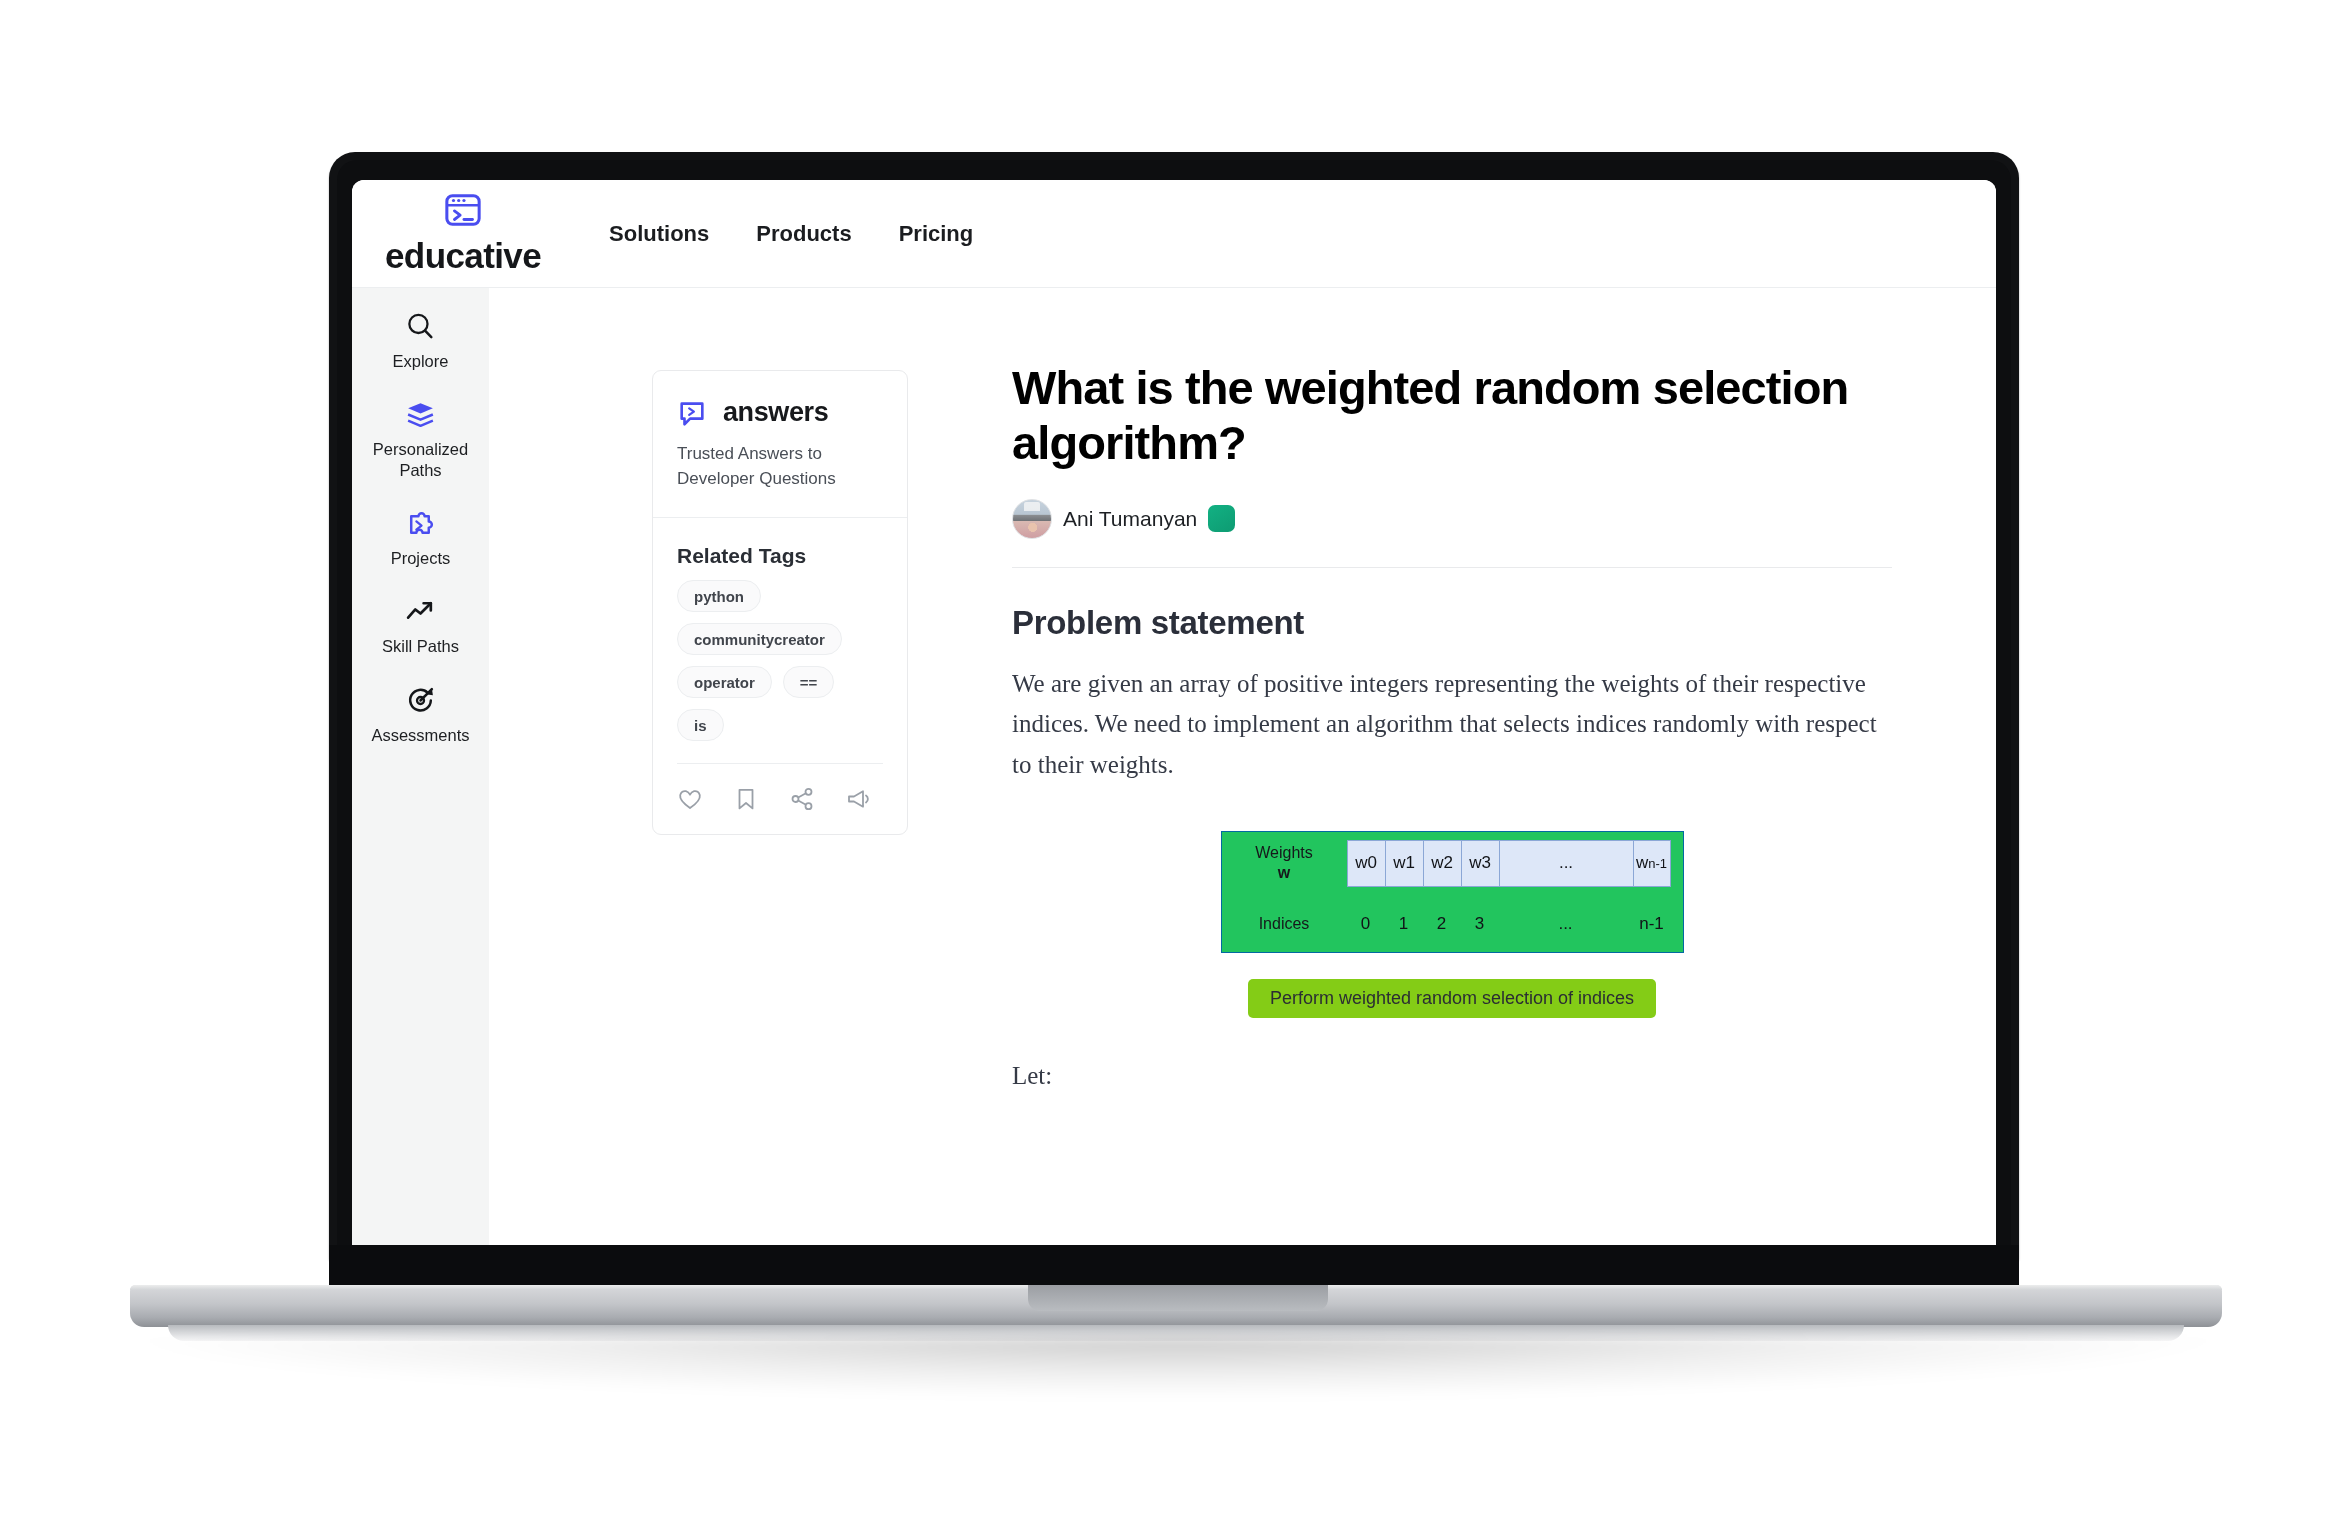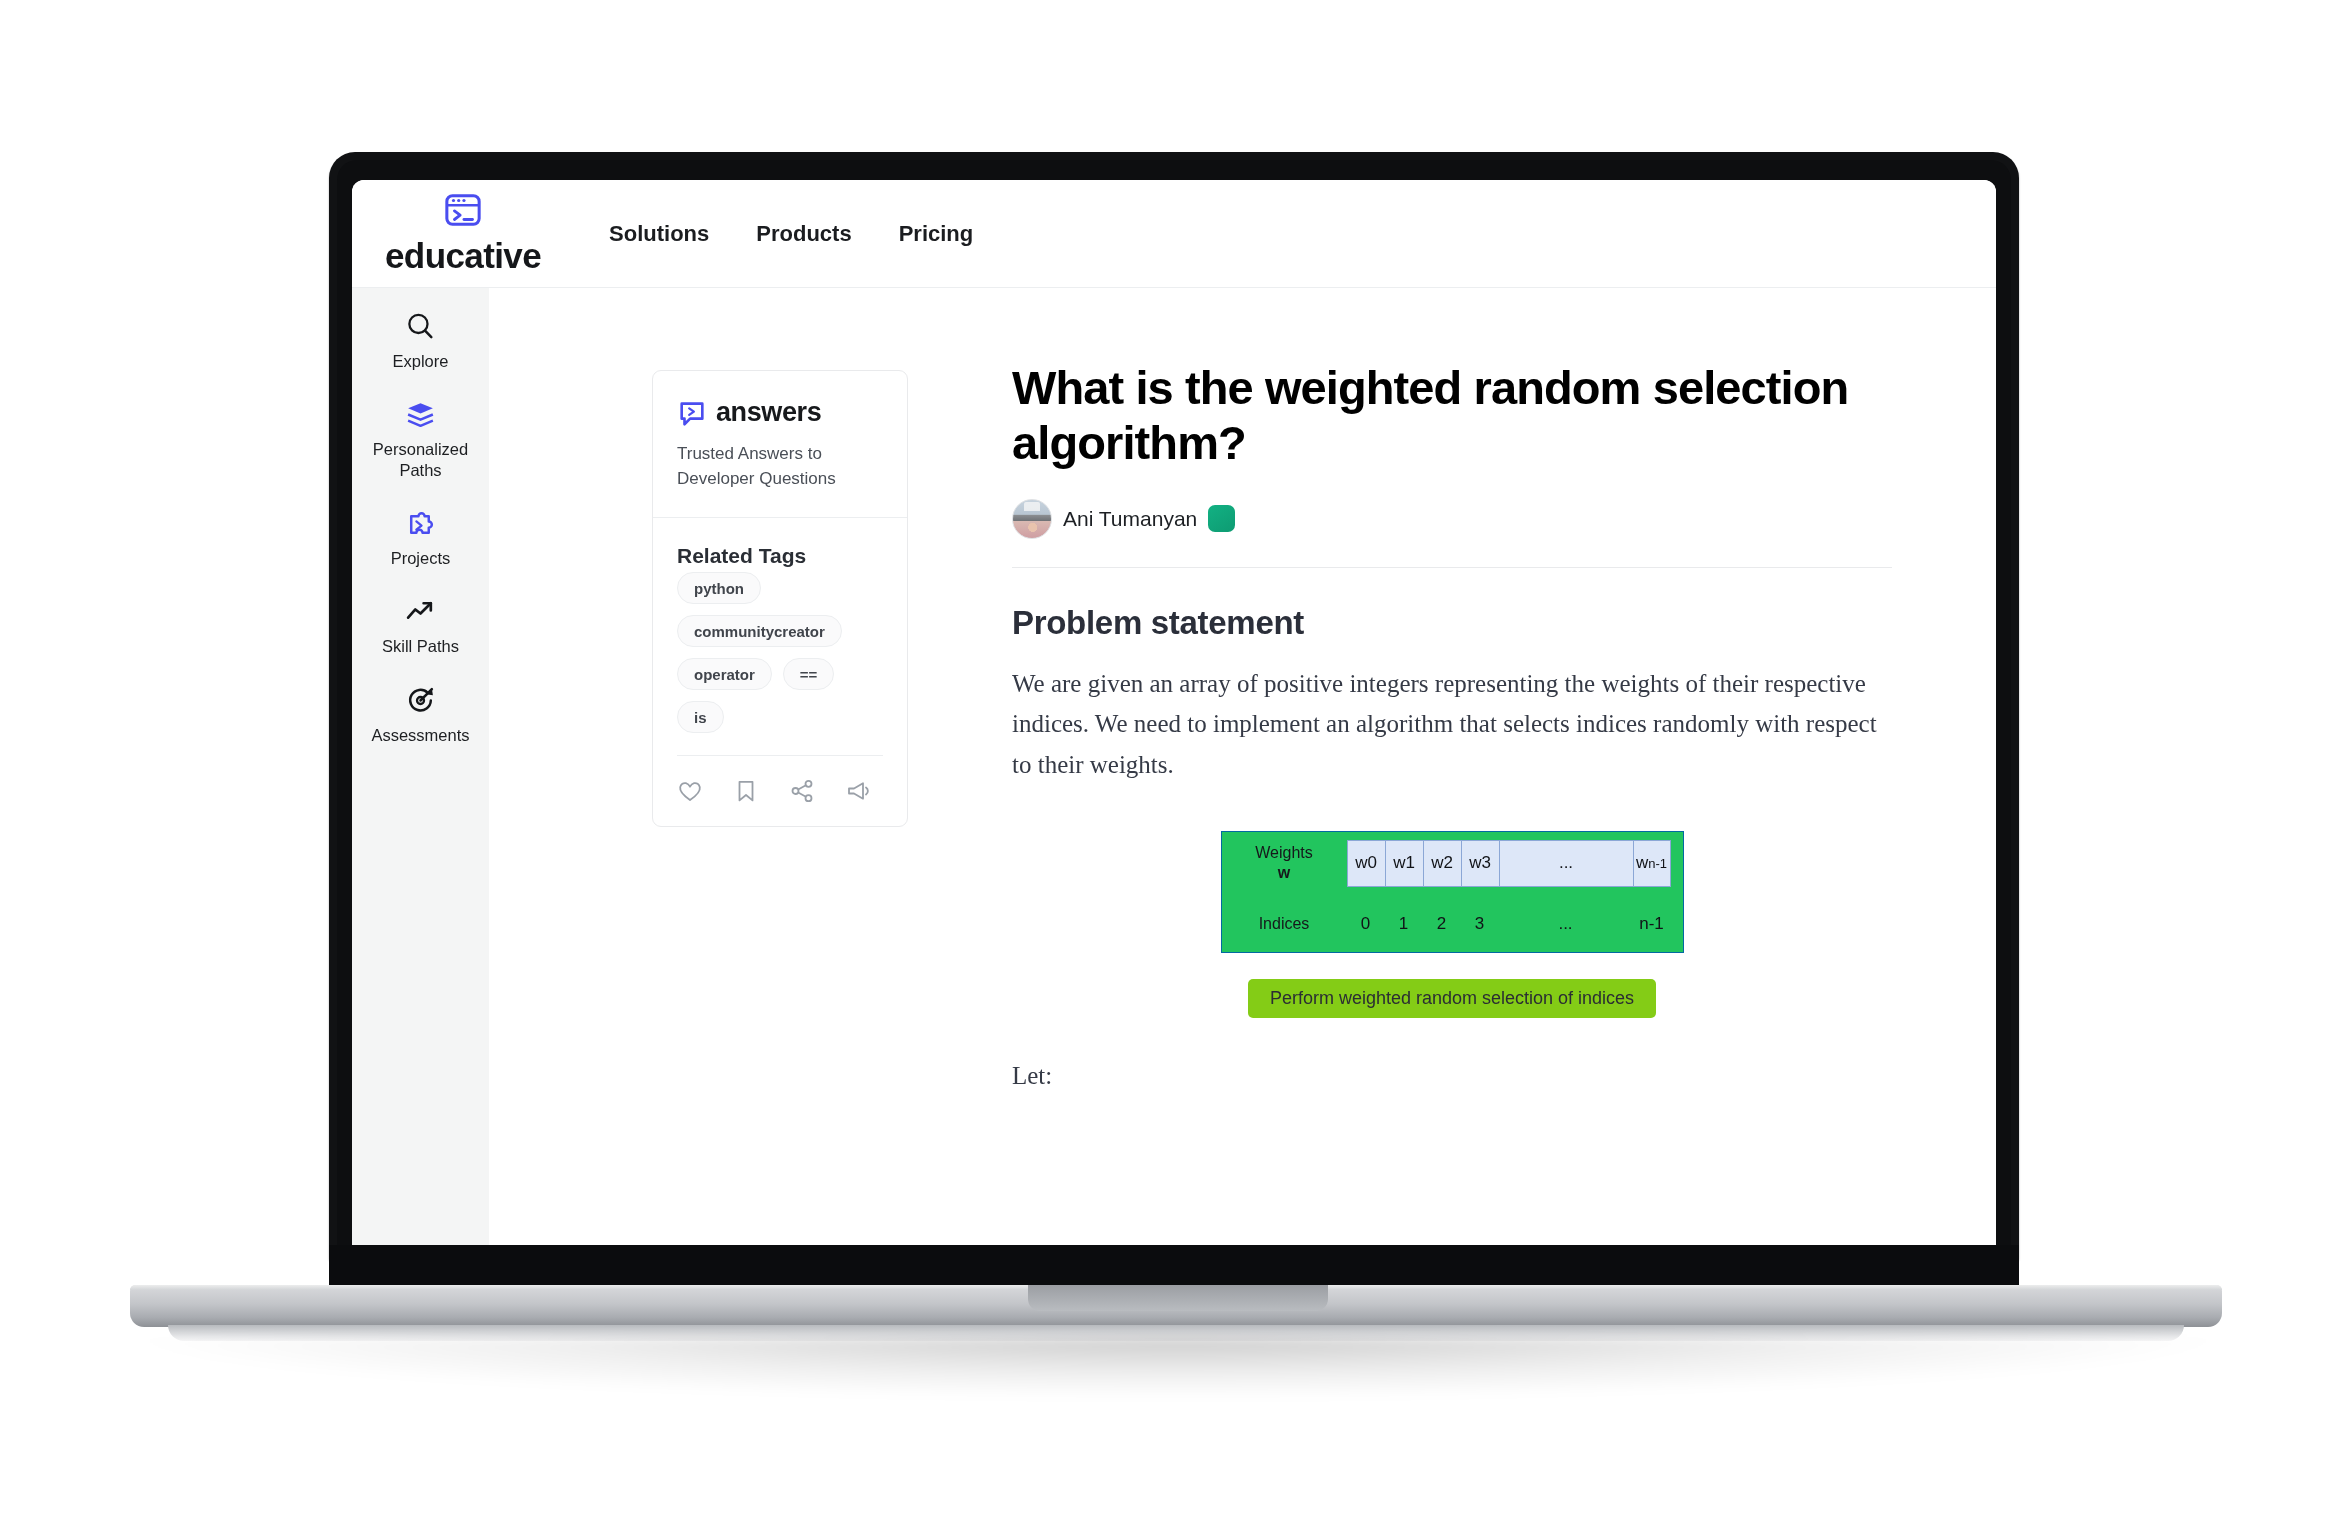--- a/index.html
+++ b/index.html
@@ -120,30 +120,30 @@
 
   
   .answers-card {
     position: absolute; left: 300px; top: 190px;
     width: 256px;
     background: #fff;
     border: 1px solid #e9eaec;
     border-radius: 9px;
   }
   .card-top { padding: 26px 24px 26px 24px; border-bottom: 1px solid #eceef0; }
-  .answers-logo { display: flex; align-items: center; gap: 9px; }
+  .answers-logo { display: flex; align-items: center; gap: 16px; }
   .answers-mark { width: 30px; height: 30px; display: block; }
   .answers-word { font-size: 27px; font-weight: 700; color: #17191c; letter-spacing: -0.4px; }
   .card-sub {
     margin-top: 14px;
     font-size: 17px; color: #4a4f57; line-height: 1.45;
   }
   .card-body { padding: 26px 24px 22px 24px; }
   .tags-title { font-size: 21px; font-weight: 700; color: #2a2e35; }
-  .tag-rows { margin-top: 4px; }
+  .tag-rows { margin-top: 12px; }
   .tag-row { display: flex; gap: 11px; margin-bottom: 11px; }
   .tag {
     display: inline-flex; align-items: center; justify-content: center;
     padding: 0 16px; height: 32px;
     border: 1px solid #eceef0; border-radius: 18px;
     background: #fafafb;
     font-size: 15px; font-weight: 600; color: #41454c;
     white-space: nowrap; cursor: pointer;
   }
   .card-divider { height: 1px; background: #eceef0; margin: 22px 0 0 0; }

